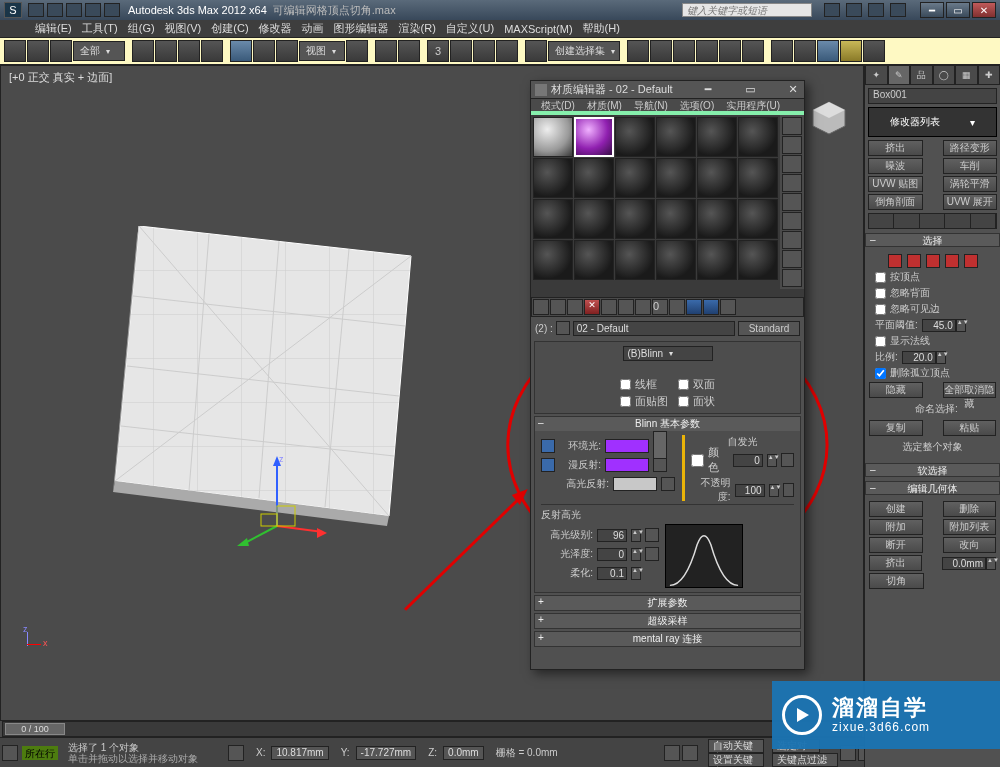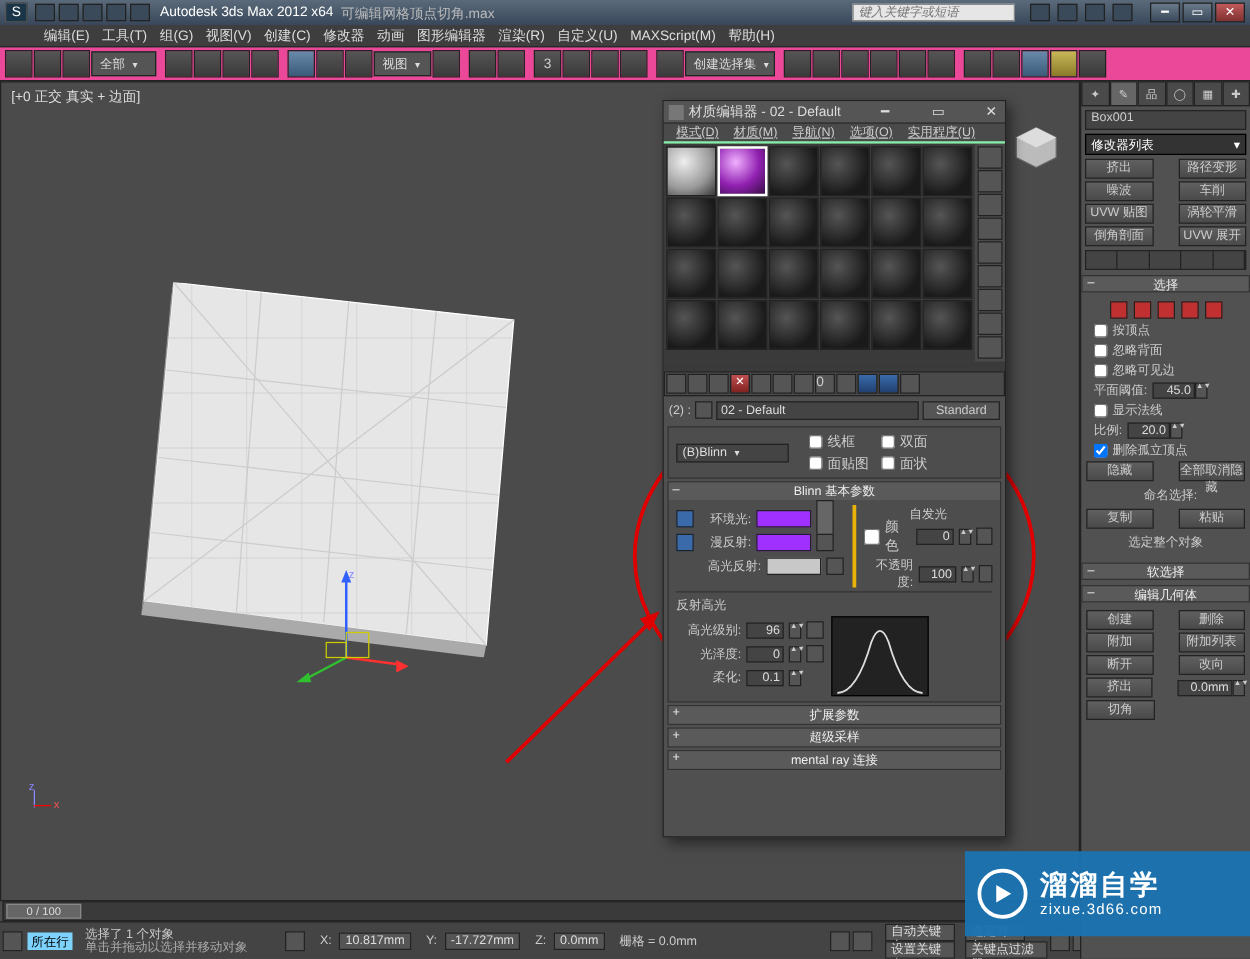--- a/index.html
+++ b/index.html
@@ -15,21 +15,21 @@
 .title-bar .ti { width: 16px; height: 14px; background: #3a4a5a; border: 1px solid #222; }
 .title-bar .winbtns { margin-left: 12px; display:flex; }
 .title-bar .winbtn { width: 24px; height: 16px; background: linear-gradient(#6a7a8a,#3a4a5a); border: 1px solid #222; display: inline-flex; align-items: center; justify-content: center; color: #fff; font-size: 10px; margin-left: 2px; }
 .title-bar .winclose { background: linear-gradient(#c05a5a,#803030); }
 
 
 .menu-bar { height: 18px; background: #3e3e3e; border-bottom: 1px solid #222; display: flex; align-items: center; padding-left: 30px; }
 .menu-bar .mi { padding: 0 5px; font-size: 11px; color: #ddd; cursor: default; }
 
 
-.main-toolbar { height: 27px; background: #ec4899; border-bottom: 1px solid #222; display: flex; align-items: center; padding: 0 4px; gap: 1px; }
+.main-toolbar { height: 27px; background: #fef9c3; border-bottom: 1px solid #222; display: flex; align-items: center; padding: 0 4px; gap: 1px; }
 .tbtn { width: 22px; height: 22px; background: linear-gradient(#555,#3a3a3a); border: 1px solid #222; display: inline-flex; align-items: center; justify-content: center; }
 .tbtn.sel { background: linear-gradient(#6a8aaa,#3a5a7a); }
 .tbtn.y { background: linear-gradient(#c8b858,#8a7a28); }
 .tcombo { height: 20px; background: #555; border: 1px solid #222; color: #ddd; font-size: 10px; padding: 0 4px 0 6px; display: inline-flex; align-items: center; }
 .tcombo.after::after { content: "▾"; margin-left: 6px; font-size: 8px; }
 .tsep { width: 5px; }
 
 
 .workspace { position: absolute; top: 65px; left: 0; right: 136px; bottom: 46px; background: #4b4b4b; border: 1px solid #222; }
 .vp-label { position: absolute; top: 4px; left: 8px; color: #ddd; font-size: 11px; }
@@ -49,53 +49,53 @@
 .viewcube { position: absolute; top: 30px; right: 12px; width: 44px; height: 44px; }
 
 
 .timeslider { position: absolute; bottom: 30px; left: 2px; right: 138px; height: 16px; background: #3a3a3a; border: 1px solid #222; }
 .timeslider .knob { position: absolute; left: 2px; top: 1px; width: 60px; height: 12px; background: #666; border: 1px solid #888; color: #ddd; font-size: 9px; text-align: center; }
 .timeticks { position: absolute; bottom: 16px; left: 2px; right: 138px; height: 14px; background: #4a4a4a; border: 1px solid #222; display: flex; align-items: center; }
 .tick { flex: 1; font-size: 8px; color: #bbb; text-align: center; border-left: 1px solid #333; }
 
 
 .statusrow { position: absolute; bottom: 0; left: 0; right: 0; height: 30px; background: #444; border-top: 1px solid #222; display: flex; align-items: center; font-size: 10px; }
-.statusrow .pink { background: #7dd3fc; color: #000; padding: 1px 3px; margin-left: 4px; height: 14px; }
+.statusrow .pink { background: #4d7c0f; color: #000; padding: 1px 3px; margin-left: 4px; height: 14px; }
 .statusrow .field { background: #555; border: 1px solid #222; color: #ddd; padding: 0 4px; height: 14px; margin-left: 6px; }
 .statusrow .lbl { margin-left: 12px; }
 .statusrow .btn { width: 16px; height: 16px; background: #555; border: 1px solid #222; margin-left: 2px; }
 
 
 .cmdpanel { position: absolute; top: 65px; right: 0; bottom: 0; width: 136px; background: #515151; border-left: 1px solid #222; font-size: 10px; }
 .cmdtabs { height: 20px; display: flex; background: #3e3e3e; }
 .cmdtab { flex: 1; border: 1px solid #222; background: #4a4a4a; display:flex; align-items:center; justify-content:center; font-size:9px; }
 .cmdtab.act { background: #666; }
 .cmd-name { margin: 3px; height: 16px; background: #444; border: 1px solid #222; padding: 0 4px; }
-.cmd-dd { margin: 2px 3px; height: 17px; background: #333; border: 1px solid #000; color: #fff; padding: 0 4px; display:flex; align-items:center; justify-content:space-between; }
+.cmd-dd { margin: 2px 3px; height: 30px; background: #333; border: 1px solid #000; color: #fff; padding: 0 21px; display:flex; align-items:center; justify-content:space-between; }
 .cmd-sec { margin: 3px; }
 .cmd-btnrow { display: flex; gap: 20px; margin: 2px 0; }
 .cmd-btn { flex: 1; height: 16px; background: linear-gradient(#606060,#4a4a4a); border: 1px solid #222; text-align: center; line-height: 14px; color:#ccc; }
 .cmd-stack { margin: 2px 3px; height: 72px; background: #4a73a0; border: 1px solid #000; color:#fff; padding:2px 4px; }
 .cmd-stack .sel { background: #2a5a90; }
 .cmd-strip { margin: 2px 3px; height: 16px; background: #444; border: 1px solid #222; display:flex; }
 .cmd-strip span { flex:1; border-right:1px solid #222; }
 .rollhdr { margin: 4px 0 2px 0; height: 14px; background: #5a5a5a; color: #eee; text-align: center; border: 1px solid #333; position:relative;}
 .rollhdr:before { content:"–"; position:absolute; left:4px; }
 .chk { display: flex; align-items: center; margin: 2px 6px; gap: 4px; }
 .chk input { width: 11px; height: 11px; }
 .spn { display: inline-flex; align-items: center; }
 .spn input { width: 34px; height: 13px; background: #444; border: 1px solid #222; color: #ddd; font-size: 10px; text-align: right; padding-right: 2px; }
 .spn .ar { width: 10px; height: 13px; background: #555; border: 1px solid #222; font-size:6px; display:inline-flex; flex-direction:column; line-height:5px; }
 .dvline { height:1px; background:#333; margin: 3px 0;}
 
 
 .medit { position: absolute; top: 80px; left: 530px; width: 275px; height: 590px; background: #505050; border: 1px solid #222; box-shadow: 4px 4px 10px rgba(0,0,0,0.5); }
 .me-title { height: 18px; background: #555; border-bottom: 1px solid #222; display:flex; align-items:center; padding:0 4px; color:#ddd; font-size:11px;}
 .me-title .x { margin-left:auto; width:14px; height:14px; display:flex;align-items:center;justify-content:center;}
-.me-menu { height: 16px; background: #4a4a4a; border-bottom: 2px solid #86efac; display:flex; padding-left:4px;text-decoration:underline; }
+.me-menu { height: 16px; background: #4a4a4a; border-bottom: 4px solid #86efac; display:flex; padding-left:4px; }
 .me-menu span { padding: 0 6px; font-size: 10px; color:#ccc; }
 .me-samples { display: flex; }
 .me-grid { display: grid; grid-template-columns: repeat(6, 40px); grid-auto-rows: 40px; gap: 1px; padding: 2px; background: #3a3a3a; }
 .sample { background: radial-gradient(circle at 35% 35%, #555, #1a1a1a 70%); border: 1px solid #222; }
 .sample.lit { background: radial-gradient(circle at 35% 30%, #eee, #999 60%, #444 95%); }
 .sample.pur { background: radial-gradient(circle at 35% 30%, #f0b0ff, #9020b0 55%, #401050 95%); border: 2px solid #fff; }
 .me-side { width: 26px; background: #4a4a4a; display:flex; flex-direction:column; gap:1px; padding:2px 2px; }
 .me-side .sb { height: 18px; background: #555; border: 1px solid #222; }
 .me-tool { height: 20px; background: #4a4a4a; border: 1px solid #222; display:flex; gap:1px; padding:1px; }
 .me-tool .tb2 { width: 16px; height: 16px; background: #555; border: 1px solid #222; }
@@ -524,21 +524,21 @@
   </div>
   <div class="me-nmrow">
     <span style="font-size:10px;">(2) :</span>
     <span class="goleft"></span>
     <input value="02 - Default" style="">
     <span class="std">Standard</span>
   </div>
 
   <div class="me-roll">
     <div class="me-body">
-      <div style="display:flex; align-items:center; gap:16px;">
+      <div style="display:flex; align-items:center; gap:16px;flex-direction:column;">
         <span class="sel2" style="width:90px;">(B)Blinn</span>
         <div style="display:grid;grid-template-columns:auto auto; gap:2px 10px;">
           <label class="chk" style="margin:0">
               <input type="checkbox" style="">
               <span>线框</span>
             </label>
           <label class="chk" style="margin:0">
               <input type="checkbox" style="">
               <span>双面</span>
             </label>

